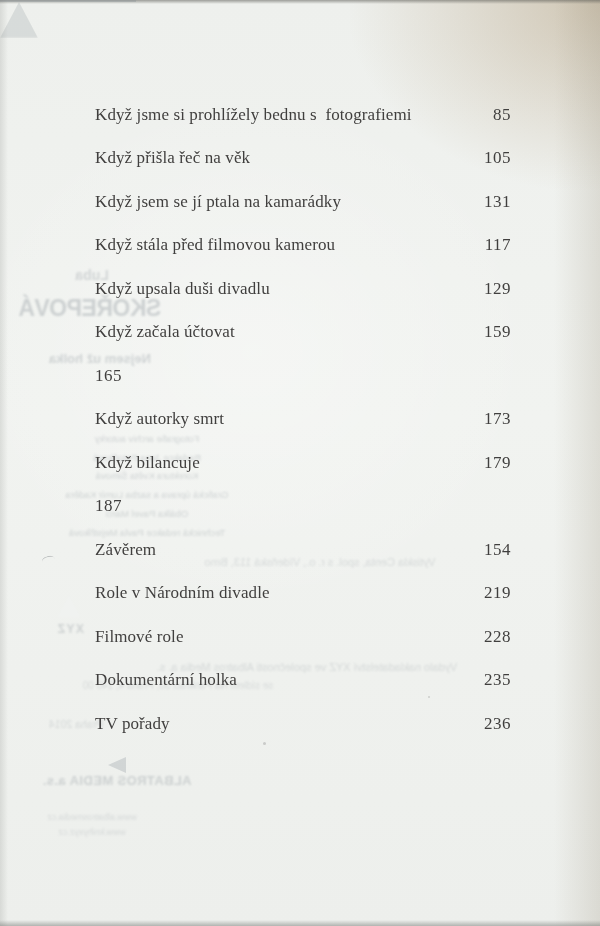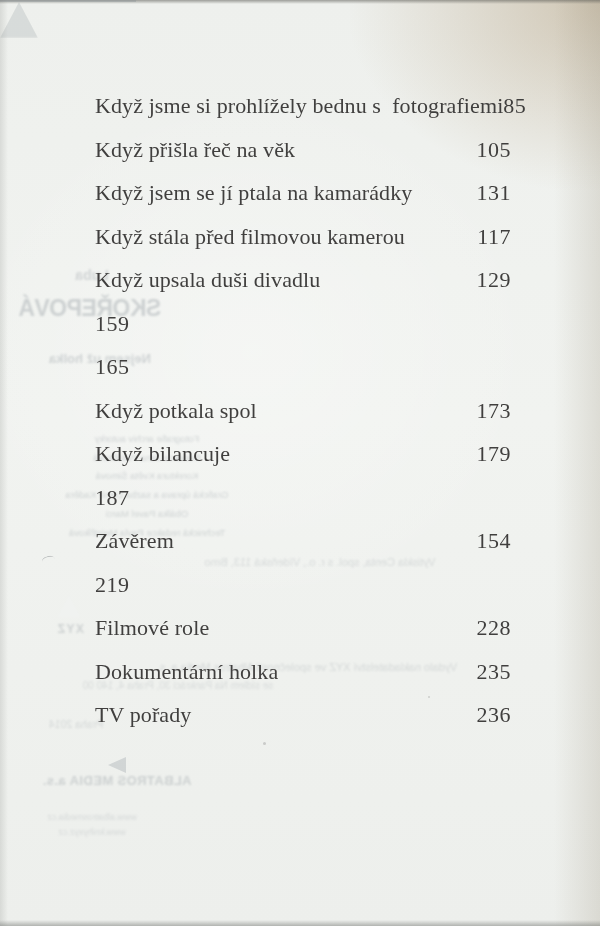--- a/index.html
+++ b/index.html
@@ -21,22 +21,22 @@
     background:linear-gradient(0deg,rgba(105,108,104,0.45),rgba(105,108,104,0));}
   .edge-left{position:absolute;top:0;bottom:0;left:0;width:8px;
     background:linear-gradient(90deg,rgba(115,118,114,0.18),rgba(115,118,114,0));}
   .edge-right{position:absolute;top:0;bottom:0;right:0;width:46px;
     background:linear-gradient(270deg,rgba(150,140,118,0.22),rgba(150,140,118,0));}
   .corner-tan{position:absolute;top:0;right:0;width:250px;height:190px;
     background:radial-gradient(ellipse at 100% 0%,rgba(182,163,132,0.55),rgba(182,163,132,0.20) 45%,rgba(182,163,132,0) 72%);}
 
   
   .toc{position:absolute;left:95px;top:93px;width:416px;}
-  .toc-row{display:flex;justify-content:space-between;align-items:flex-start;
-    height:43.5px;font-size:22px;color:#403f3e;}
+  .toc-row{display:flex;justify-content:space-between;align-items:center;
+    height:43.5px;font-size:17px;color:#403f3e;}
   .toc-title{white-space:pre;letter-spacing:0.1px;}
   .toc-page{letter-spacing:0.5px;}
 
   
   .bt{position:absolute;transform:scaleX(-1);color:#7f8890;
     font-family:"Liberation Sans", sans-serif;filter:blur(0.8px);}
   .bt-author-first{left:70px;top:267px;width:44px;font-size:14px;font-weight:bold;
     opacity:0.28;text-align:center;}
   .bt-author-last{left:2px;top:295px;width:176px;font-size:23px;font-weight:bold;
     letter-spacing:-0.5px;opacity:0.32;text-align:center;filter:blur(1px);}
@@ -133,47 +133,49 @@
     <span class="toc-title">Když stála před filmovou kamerou</span>
     <span class="toc-page">117</span>
   </div>
 
   <div class="toc-row">
     <span class="toc-title">Když upsala duši divadlu</span>
     <span class="toc-page">129</span>
   </div>
 
   <div class="toc-row">
+    <span class="toc-title">Když začala účtovat</span>
     <span class="toc-page">159</span>
   </div>
 
   <div class="toc-row">
     <span class="toc-page">165</span>
   </div>
 
   <div class="toc-row">
-    <span class="toc-title">Když potkala spol</span>
+    <span class="toc-title">Když autorky smrt</span>
     <span class="toc-page">173</span>
   </div>
 
   <div class="toc-row">
     <span class="toc-title">Když bilancuje</span>
     <span class="toc-page">179</span>
   </div>
 
   <div class="toc-row">
     <span class="toc-page">187</span>
   </div>
 
   <div class="toc-row">
     <span class="toc-title">Závěrem</span>
     <span class="toc-page">154</span>
   </div>
 
   <div class="toc-row">
+    <span class="toc-title">Role v Národním divadle</span>
     <span class="toc-page">219</span>
   </div>
 
   <div class="toc-row">
     <span class="toc-title">Filmové role</span>
     <span class="toc-page">228</span>
   </div>
 
   <div class="toc-row">
     <span class="toc-title">Dokumentární holka</span>

